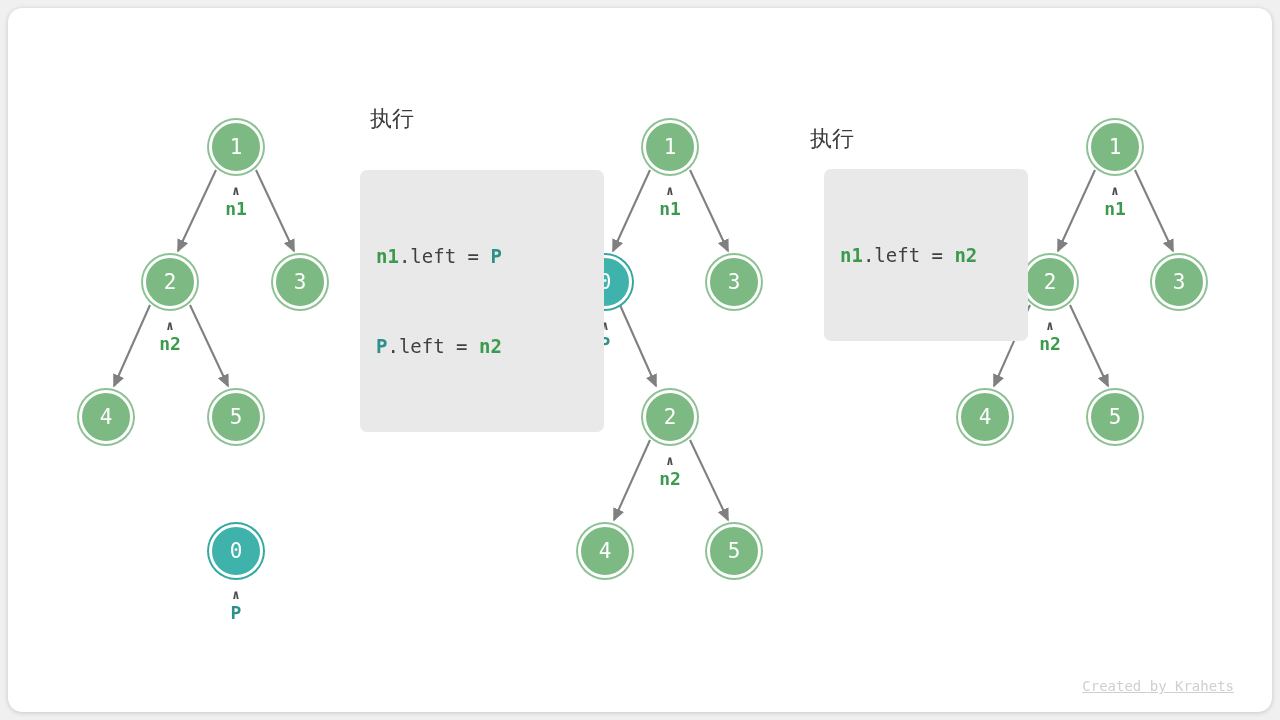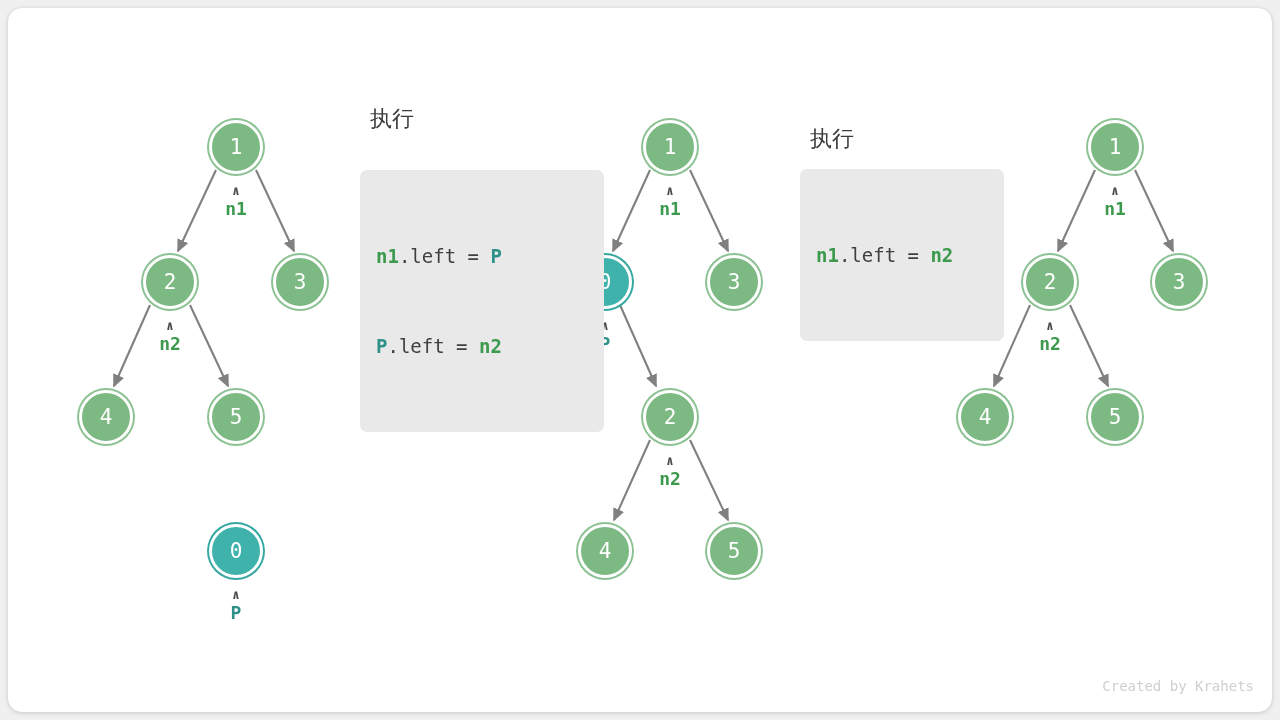--- a/index.html
+++ b/index.html
@@ -109,26 +109,27 @@
     white-space: pre;
     z-index: 6;
   }
   .code-box .id-green { color: #3c9a4e; font-weight: bold; }
   .code-box .id-teal  { color: #2e9189; font-weight: bold; }
   .code-box .plain    { color: #3f3f3f; }
 
   
   .credit {
     position: absolute;
-    right: 18px;
+    right: 38px;
     bottom: 18px;
     font-family: "DejaVu Sans Mono", monospace;
     font-size: 14px;
     color: #cfcfcf;
     z-index: 6;
+    text-decoration: underline;
   }
 </style>
 </head>
 <body>
 
 <div id="canvas">
 
   <svg class="edges" viewBox="0 0 1264 704" width="1264" height="704">
     <defs>
       <marker id="ah" markerWidth="7" markerHeight="7" refX="5.4" refY="3.2" orient="auto" markerUnits="strokeWidth">
@@ -198,21 +199,21 @@
   <div class="ptr" style="left:570px; top:313px;">
     <span class="caret">∧</span>
     <span class="ptr-label teal">P</span>
   </div>
   <div class="ptr" style="left:635px; top:448px;">
     <span class="caret">∧</span>
     <span class="ptr-label green">n2</span>
   </div>
 
   <div class="step-title" style="left:802px; top:118px;">执行</div>
-  <div class="code-box" style="left:792px; top:161px; width:172px;">
+  <div class="code-box" style="left:816px; top:161px; width:172px;">
     <div><span class="id-green">n1</span><span class="plain">.left = </span><span class="id-green">n2</span></div>
   </div>
 
   <div class="node green" style="left:1080px; top:112px;">1</div>
   <div class="node green" style="left:1015px; top:247px;">2</div>
   <div class="node green" style="left:1144px; top:247px;">3</div>
   <div class="node green" style="left:950px; top:382px;">4</div>
   <div class="node green" style="left:1080px; top:382px;">5</div>
 
   <div class="ptr" style="left:1080px; top:178px;">

